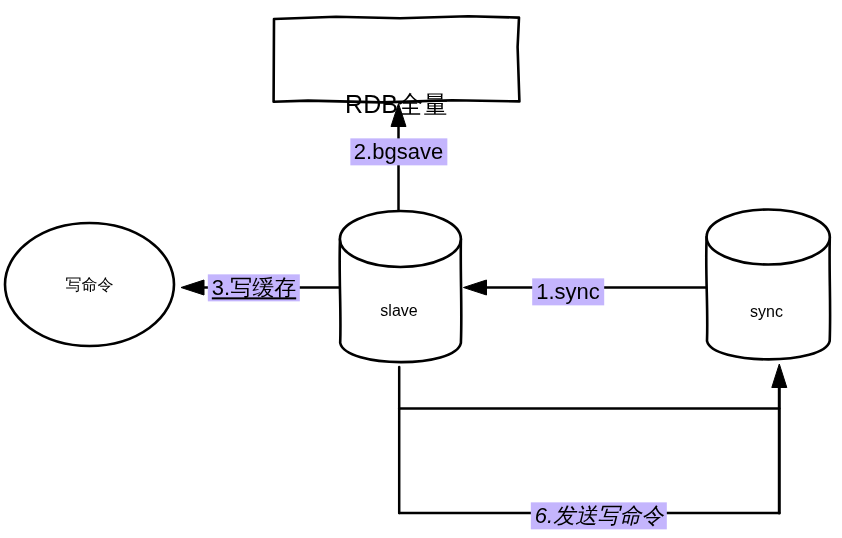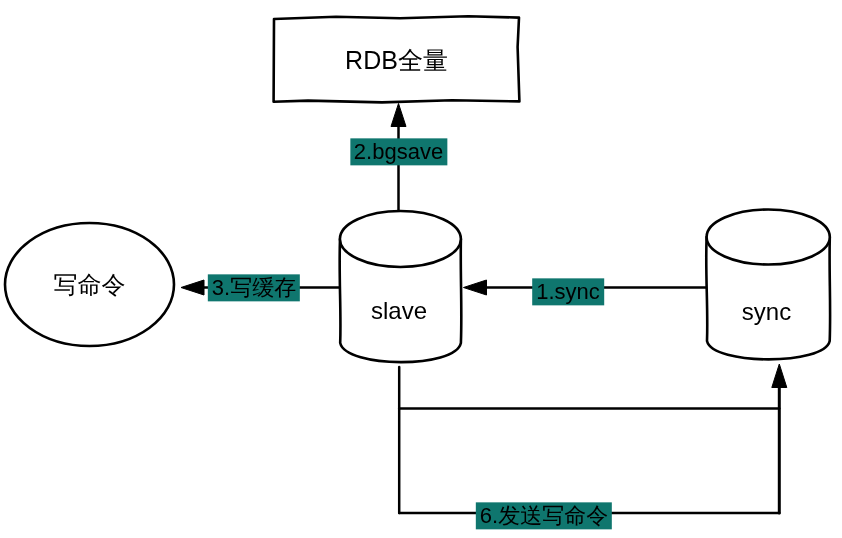--- a/index.html
+++ b/index.html
@@ -42,29 +42,30 @@
   }
   .label {
     position: absolute;
     transform: translate(-50%, -50%);
     white-space: nowrap;
     line-height: 1.15;
     color: #000000;
     text-align: center;
   }
   .node-label {
-    font-size: 24px;
+    font-size: 16px;
     background: transparent;
   }
   .node-label.big {
     font-size: 25px;
+    margin-top: 44px;
   }
   .edge-label {
     font-size: 22px;
-    background: #0f766e;
+    background: #c4b5fd;
     padding: 1px 4px;
     text-align: center;
   }
 </style>
 </head>
 <body>
 
 <div class="stage">
 
   <svg width="842" height="538" viewBox="0 0 842 538">
@@ -112,18 +113,18 @@
   <div class="label node-label" style="left:89.5px; top:284.5px;">写命令</div>
 
   <div class="label node-label" style="left:399px; top:311px;">slave</div>
 
   <div class="label node-label" style="left:766.5px; top:312px;">sync</div>
 
   <div class="label edge-label" style="left:568px; top:291.5px;">1.sync</div>
 
   <div class="label edge-label" style="left:398.5px; top:151.5px;">2.bgsave</div>
 
-  <div class="label edge-label" style="left:254px; top:287.5px;">3.写缓存</div>
+  <div class="label edge-label" style="left:254px; top:287.5px;text-decoration:underline;">3.写缓存</div>
 
 
-  <div class="label edge-label" style="left:544px; top:516px;">6.发送写命令</div>
+  <div class="label edge-label" style="left:599px; top:516px;font-style:italic;">6.发送写命令</div>
 
 </div>
 
 </body></html>

